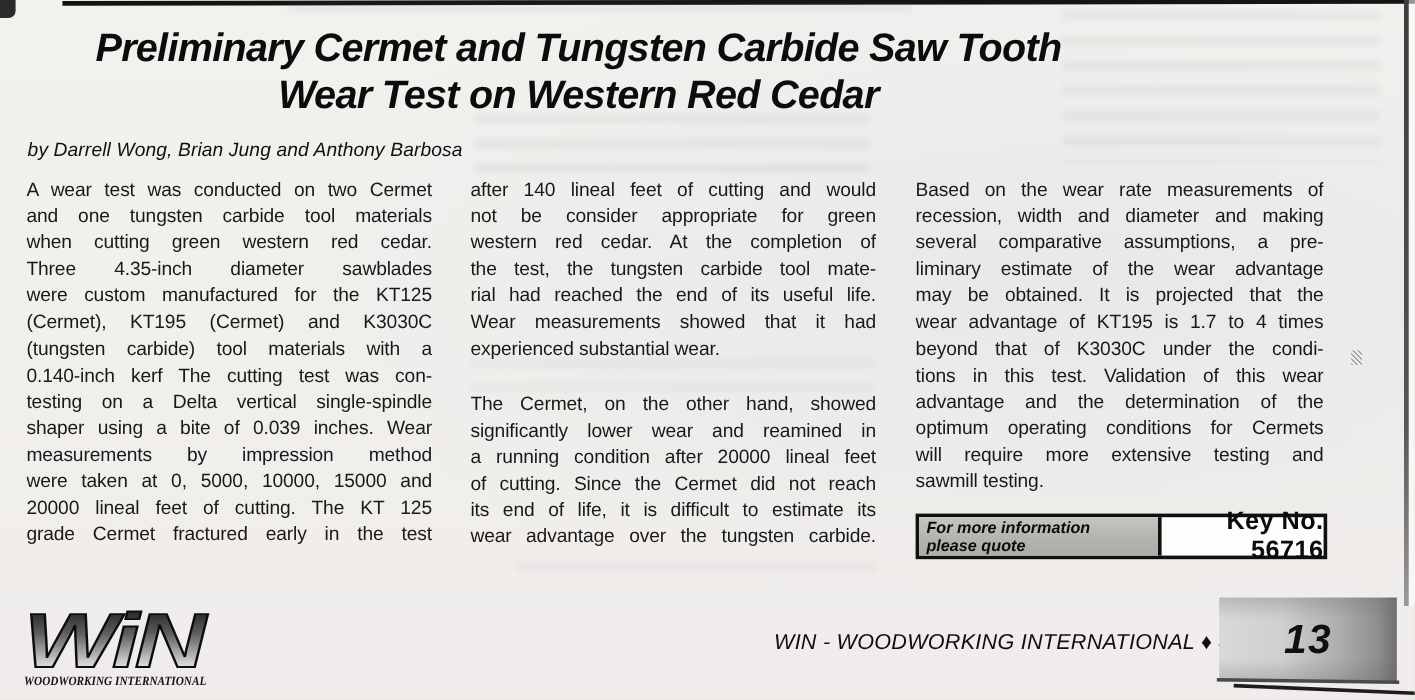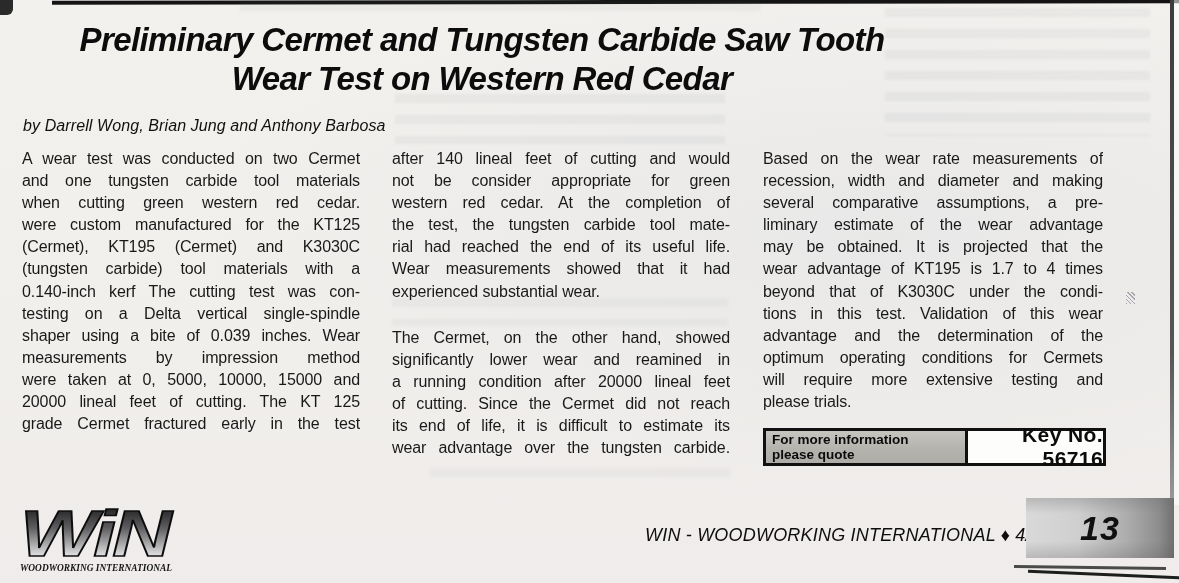--- a/index.html
+++ b/index.html
@@ -40,32 +40,32 @@
   .para{margin:0 0 24px 0;}
   .tl{font-size:16px;line-height:22.1px;letter-spacing:-0.1px;color:#191919;
     text-align:justify;text-align-last:justify;}
   .tl.last{text-align-last:left;}
   
   .info-box{position:absolute;left:763px;top:428px;width:343px;height:38px;
     box-sizing:border-box;border:3px solid #101010;background:#fdfdfb;display:flex;}
   .info-left{width:202px;box-sizing:border-box;border-right:3px solid #101010;
     background:linear-gradient(180deg,#c7c5c0 0%,#b5b3ae 55%,#aeaca7 100%);
     padding:2px 0 0 6px;}
-  .info-label{font-weight:bold;font-size:13.5px;line-height:14.5px;color:#0b0b0b;}
+  .info-label{font-style:italic;font-weight:bold;font-size:13.5px;line-height:14.5px;color:#0b0b0b;}
   .info-key{flex:1;display:flex;align-items:center;justify-content:center;
     font-weight:bold;font-size:21px;letter-spacing:0.4px;color:#0b0b0b;text-align:right;}
   
   .logo{position:absolute;left:16px;top:494px;}
   .journal{position:absolute;left:645px;top:525px;font-style:italic;font-size:18px;
     letter-spacing:0.2px;color:#0e0e0e;}
-  .pagebox{position:absolute;left:1016px;top:498px;width:148px;height:60px;
+  .pagebox{position:absolute;left:1016px;top:498px;width:148px;height:70px;
     background:
       linear-gradient(180deg,rgba(110,110,110,0.30),rgba(0,0,0,0) 26%,rgba(0,0,0,0) 72%,rgba(90,90,90,0.25)),
       linear-gradient(90deg,#d9d9d9 0%,#cfcfcf 35%,#adadad 68%,#8d8d8d 90%,#6e6e6e 100%);
-    display:flex;align-items:center;justify-content:center;margin-left:10px;}
+    display:flex;align-items:center;justify-content:center;}
   .pagenum{font-style:italic;font-weight:bold;font-size:34px;color:#101010;letter-spacing:1px;}
 </style>
 </head>
 <body>
 
 <div class="sheet">
 
   <div class="art-topline"></div>
   <div class="art-cornerblob"></div>
   <div class="art-rightseam"></div>
@@ -81,20 +81,21 @@
     <div>Preliminary Cermet and Tungsten Carbide Saw Tooth</div>
     <div>Wear Test on Western Red Cedar</div>
   </div>
   <div class="byline">by Darrell Wong, Brian Jung and Anthony Barbosa</div>
 
   <div class="col col1">
       <div class="para">
         <div class="tl">A wear test was conducted on two Cermet</div>
         <div class="tl">and one tungsten carbide tool materials</div>
         <div class="tl">when cutting green western red cedar.</div>
+        <div class="tl">Three 4.35-inch diameter sawblades</div>
         <div class="tl">were custom manufactured for the KT125</div>
         <div class="tl">(Cermet), KT195 (Cermet) and K3030C</div>
         <div class="tl">(tungsten carbide) tool materials with a</div>
         <div class="tl">0.140-inch kerf The cutting test was con-</div>
         <div class="tl">testing on a Delta vertical single-spindle</div>
         <div class="tl">shaper using a bite of 0.039 inches. Wear</div>
         <div class="tl">measurements by impression method</div>
         <div class="tl">were taken at 0, 5000, 10000, 15000 and</div>
         <div class="tl">20000 lineal feet of cutting. The KT 125</div>
         <div class="tl">grade Cermet fractured early in the test</div>
@@ -125,21 +126,21 @@
         <div class="tl">recession, width and diameter and making</div>
         <div class="tl">several comparative assumptions, a pre-</div>
         <div class="tl">liminary estimate of the wear advantage</div>
         <div class="tl">may be obtained. It is projected that the</div>
         <div class="tl">wear advantage of KT195 is 1.7 to 4 times</div>
         <div class="tl">beyond that of K3030C under the condi-</div>
         <div class="tl">tions in this test. Validation of this wear</div>
         <div class="tl">advantage and the determination of the</div>
         <div class="tl">optimum operating conditions for Cermets</div>
         <div class="tl">will require more extensive testing and</div>
-        <div class="tl last">please trials.</div>
+        <div class="tl last">sawmill testing.</div>
       </div>
     </div>
 
   <div class="info-box">
     <div class="info-left">
       <div class="info-label">For more information</div>
       <div class="info-label">please quote</div>
     </div>
     <div class="info-key">Key No. 56716</div>
   </div>

